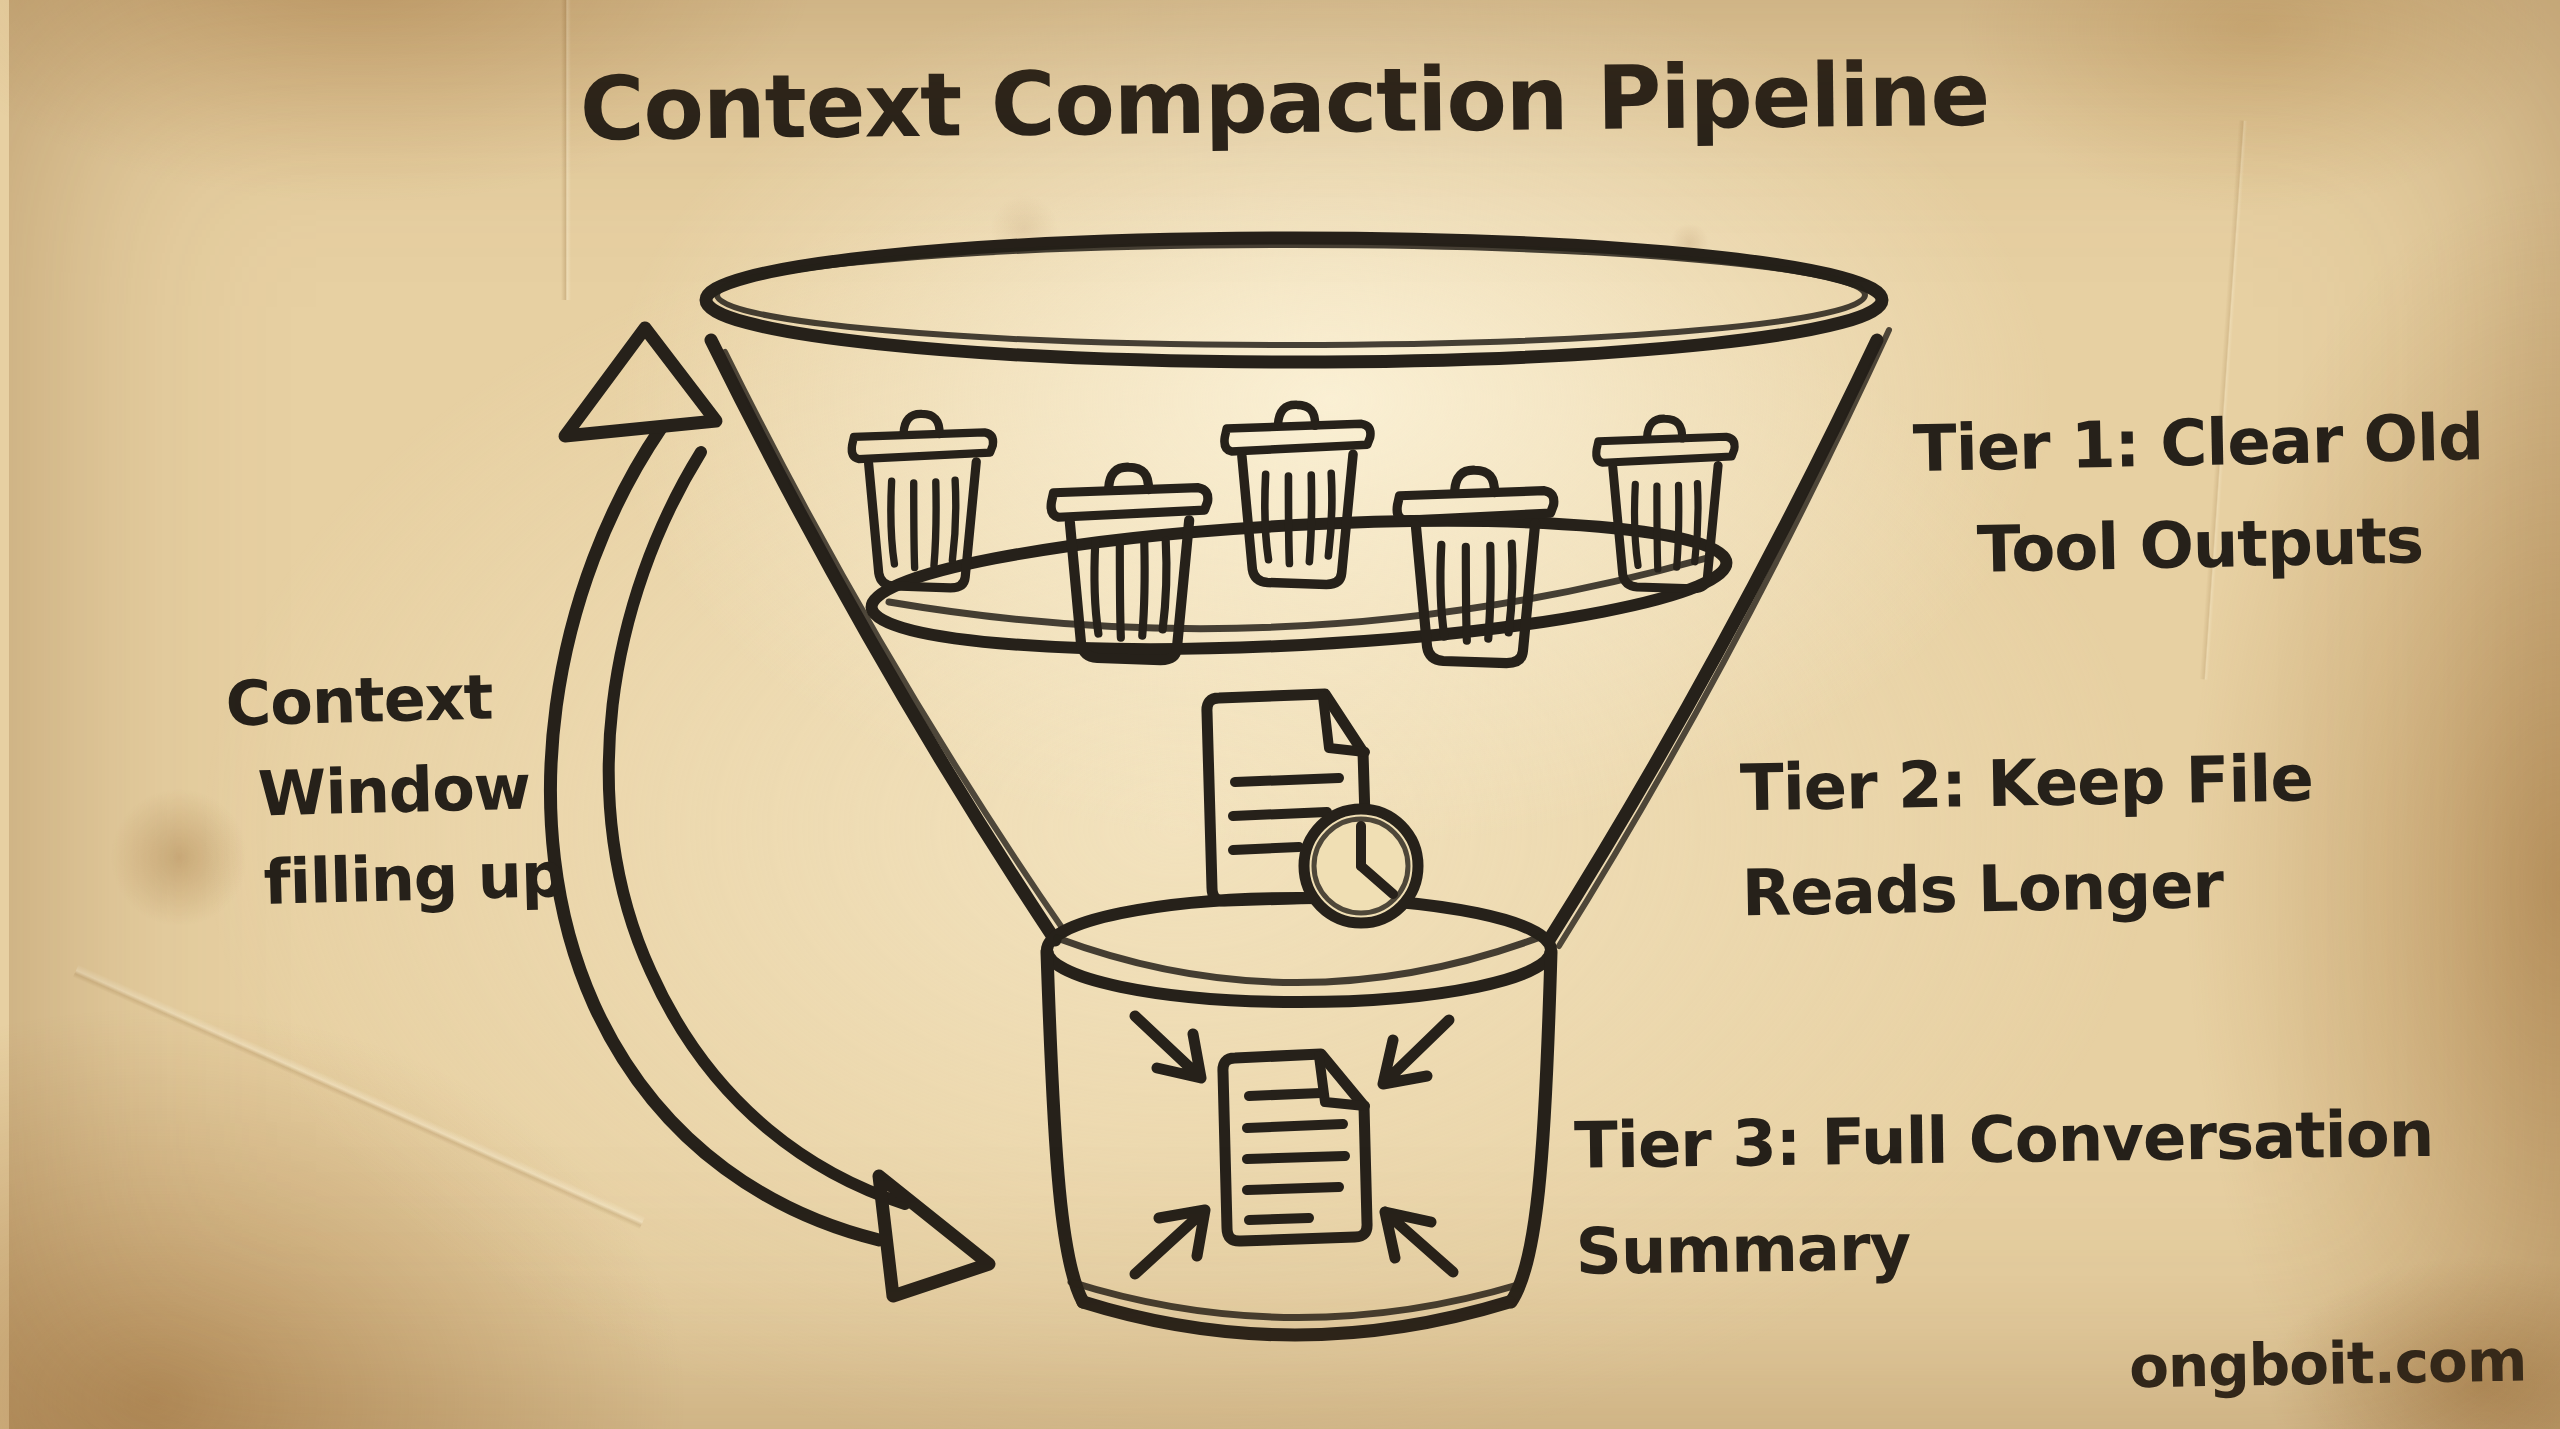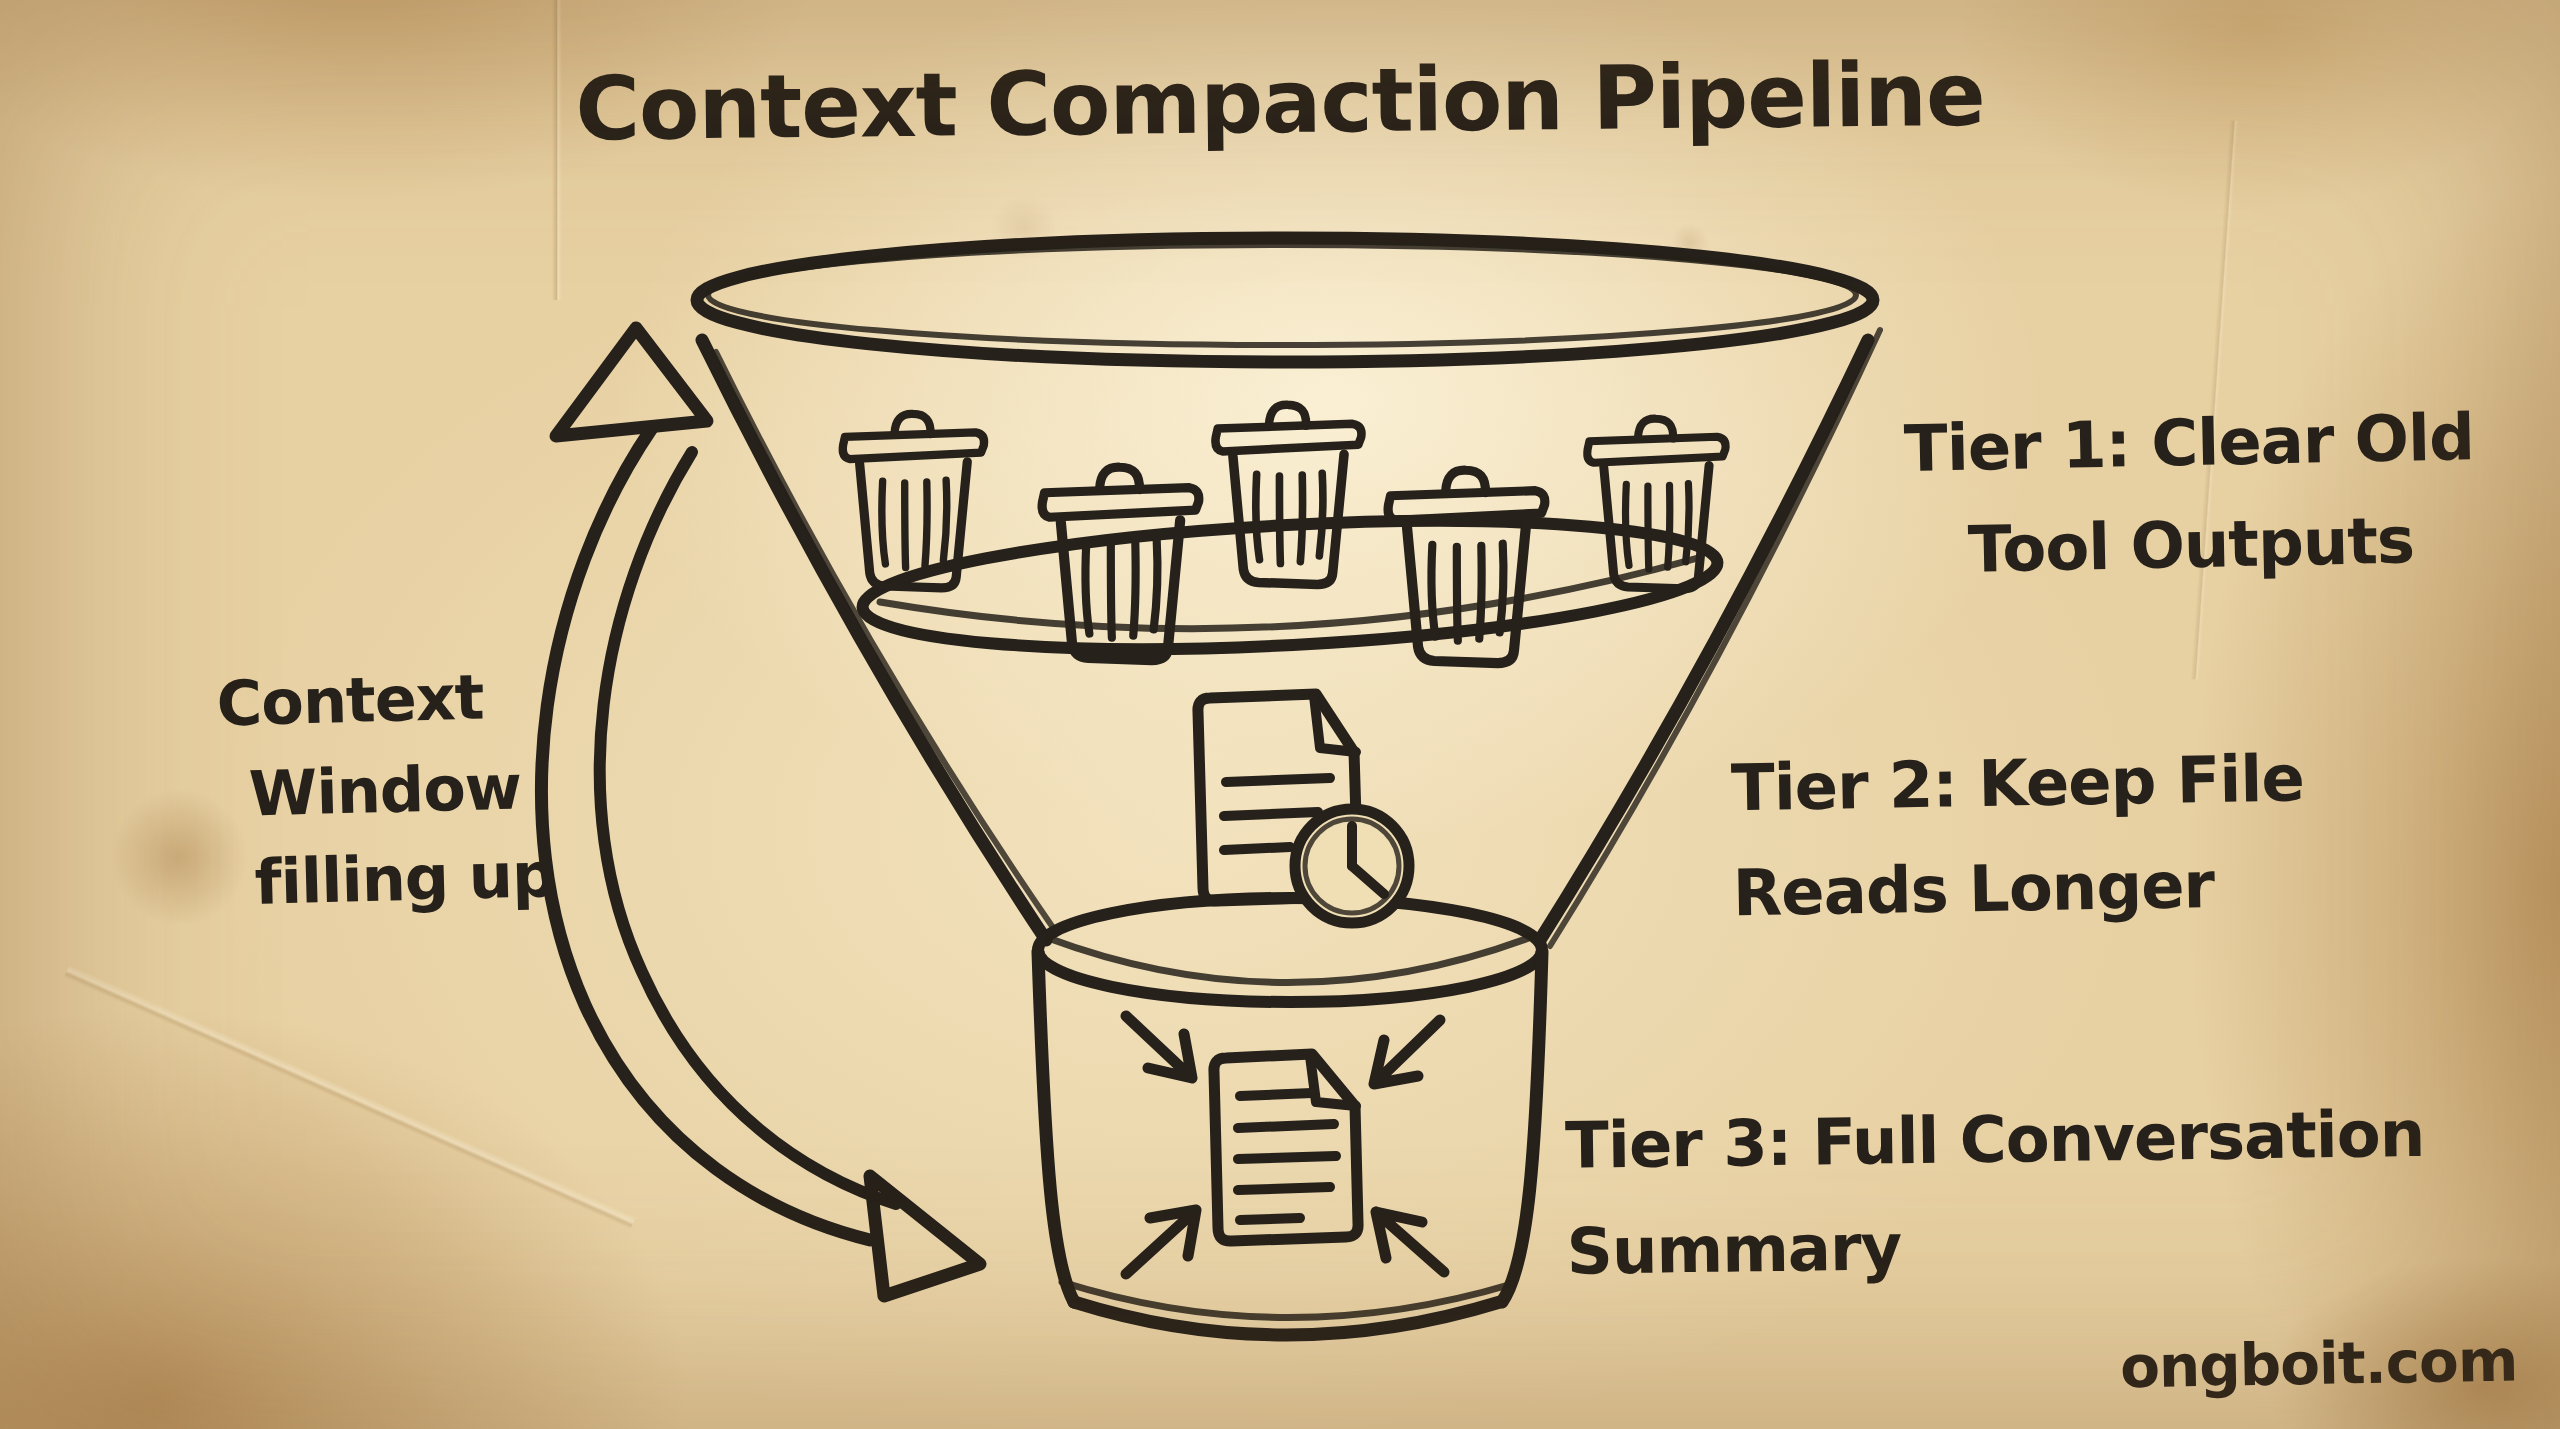--- a/index.html
+++ b/index.html
@@ -12,21 +12,21 @@
       radial-gradient(ellipse 1300px 850px at 46% 58%, rgba(246,232,198,.75), rgba(246,232,198,0) 75%),
       radial-gradient(ellipse 760px 560px at 6% 98%, rgba(146,95,40,.50), rgba(146,95,40,0) 70%),
       radial-gradient(ellipse 520px 980px at 100% 62%, rgba(158,108,48,.45), rgba(158,108,48,0) 72%),
       radial-gradient(ellipse 650px 330px at 14% -2%, rgba(168,118,58,.38), rgba(168,118,58,0) 70%),
       radial-gradient(ellipse 420px 260px at 88% 2%, rgba(178,132,66,.32), rgba(178,132,66,0) 70%),
       radial-gradient(circle 95px at 7% 60%, rgba(140,90,35,.30), rgba(140,90,35,0) 72%),
       radial-gradient(circle 45px at 40% 16%, rgba(150,100,45,.22), rgba(150,100,45,0) 75%),
       radial-gradient(circle 26px at 66% 17%, rgba(140,92,40,.25), rgba(140,92,40,0) 75%),
       radial-gradient(ellipse 300px 180px at 97% 97%, rgba(135,88,36,.40), rgba(135,88,36,0) 72%);
   }
-  .stage{position:absolute;inset:0;}
+  .stage{position:absolute;inset:0;margin-left:9px;}
   .vignette{position:absolute;inset:0;box-shadow:inset 0 0 260px rgba(118,74,26,.42);pointer-events:none;}
   .crease{position:absolute;pointer-events:none;}
   .crease.c1{left:552px;top:0;width:10px;height:300px;
     background:linear-gradient(90deg,transparent,rgba(120,80,30,.20) 45%,rgba(255,250,230,.30) 60%,transparent);}
   .crease.c2{left:40px;top:1090px;width:620px;height:14px;transform:rotate(24deg);
     background:linear-gradient(180deg,transparent,rgba(255,250,230,.35) 45%,rgba(120,80,30,.16) 70%,transparent);}
   .crease.c3{left:2210px;top:120px;width:9px;height:560px;transform:rotate(4deg);
     background:linear-gradient(90deg,transparent,rgba(120,80,30,.14) 50%,rgba(255,250,230,.22) 66%,transparent);}
   svg.draw{position:absolute;left:0;top:0;width:2560px;height:1429px;}
 

